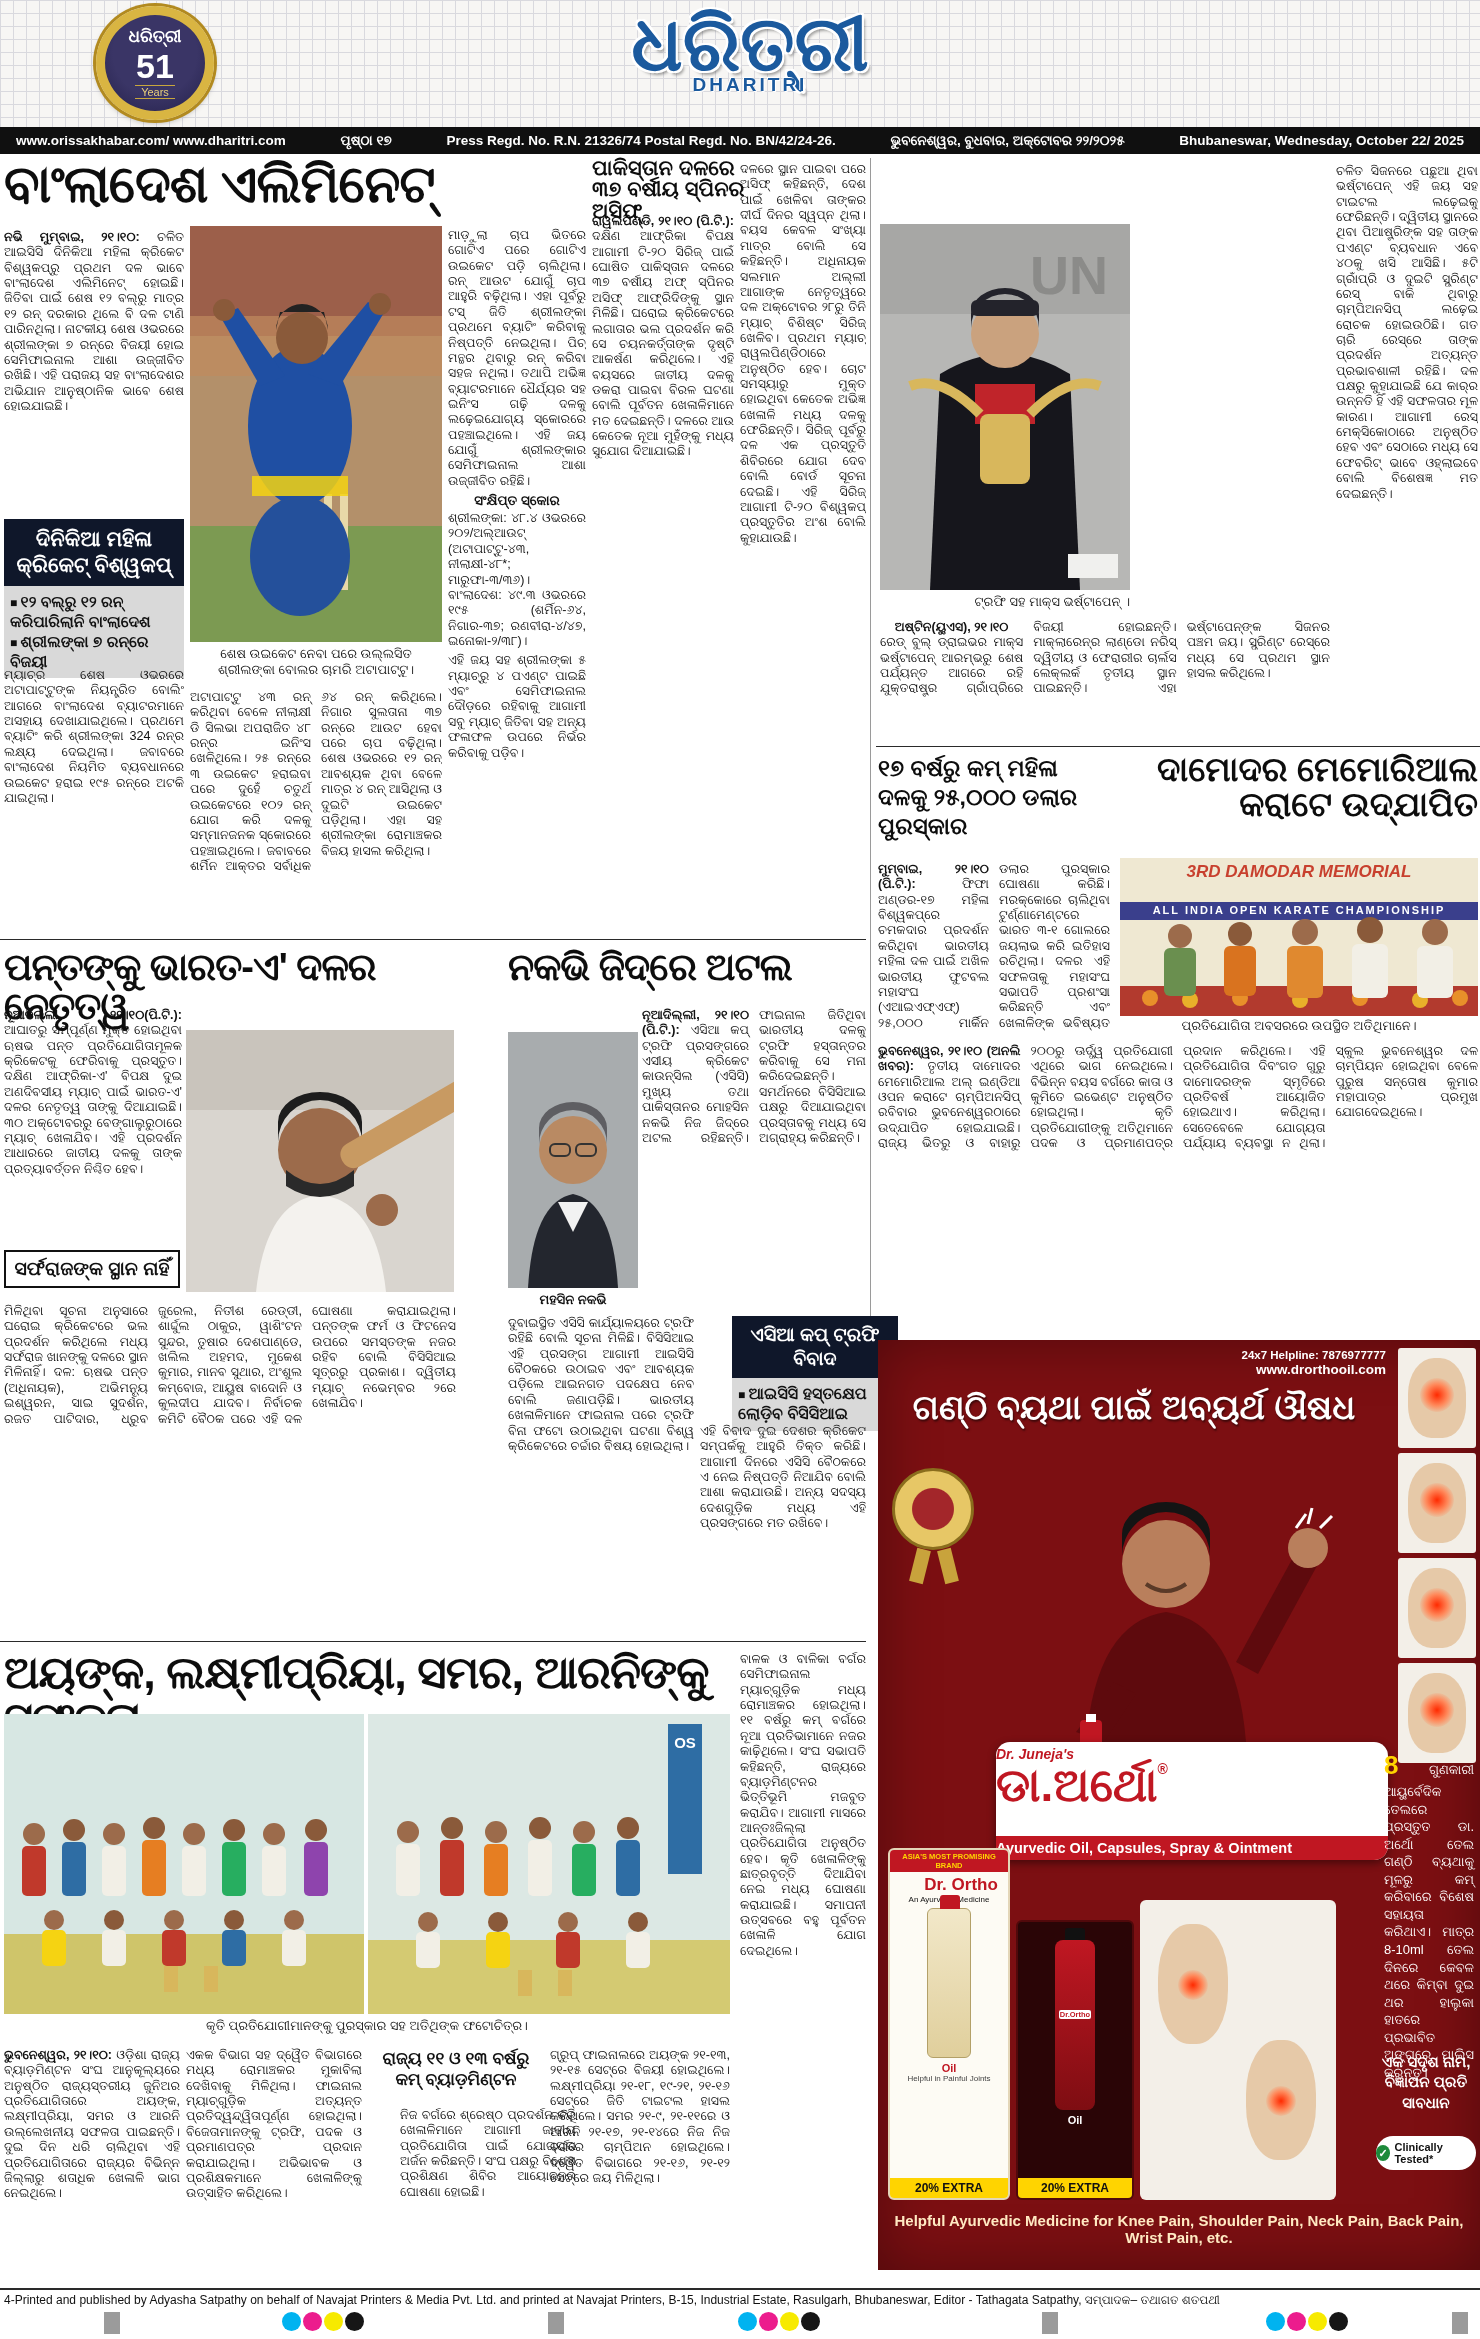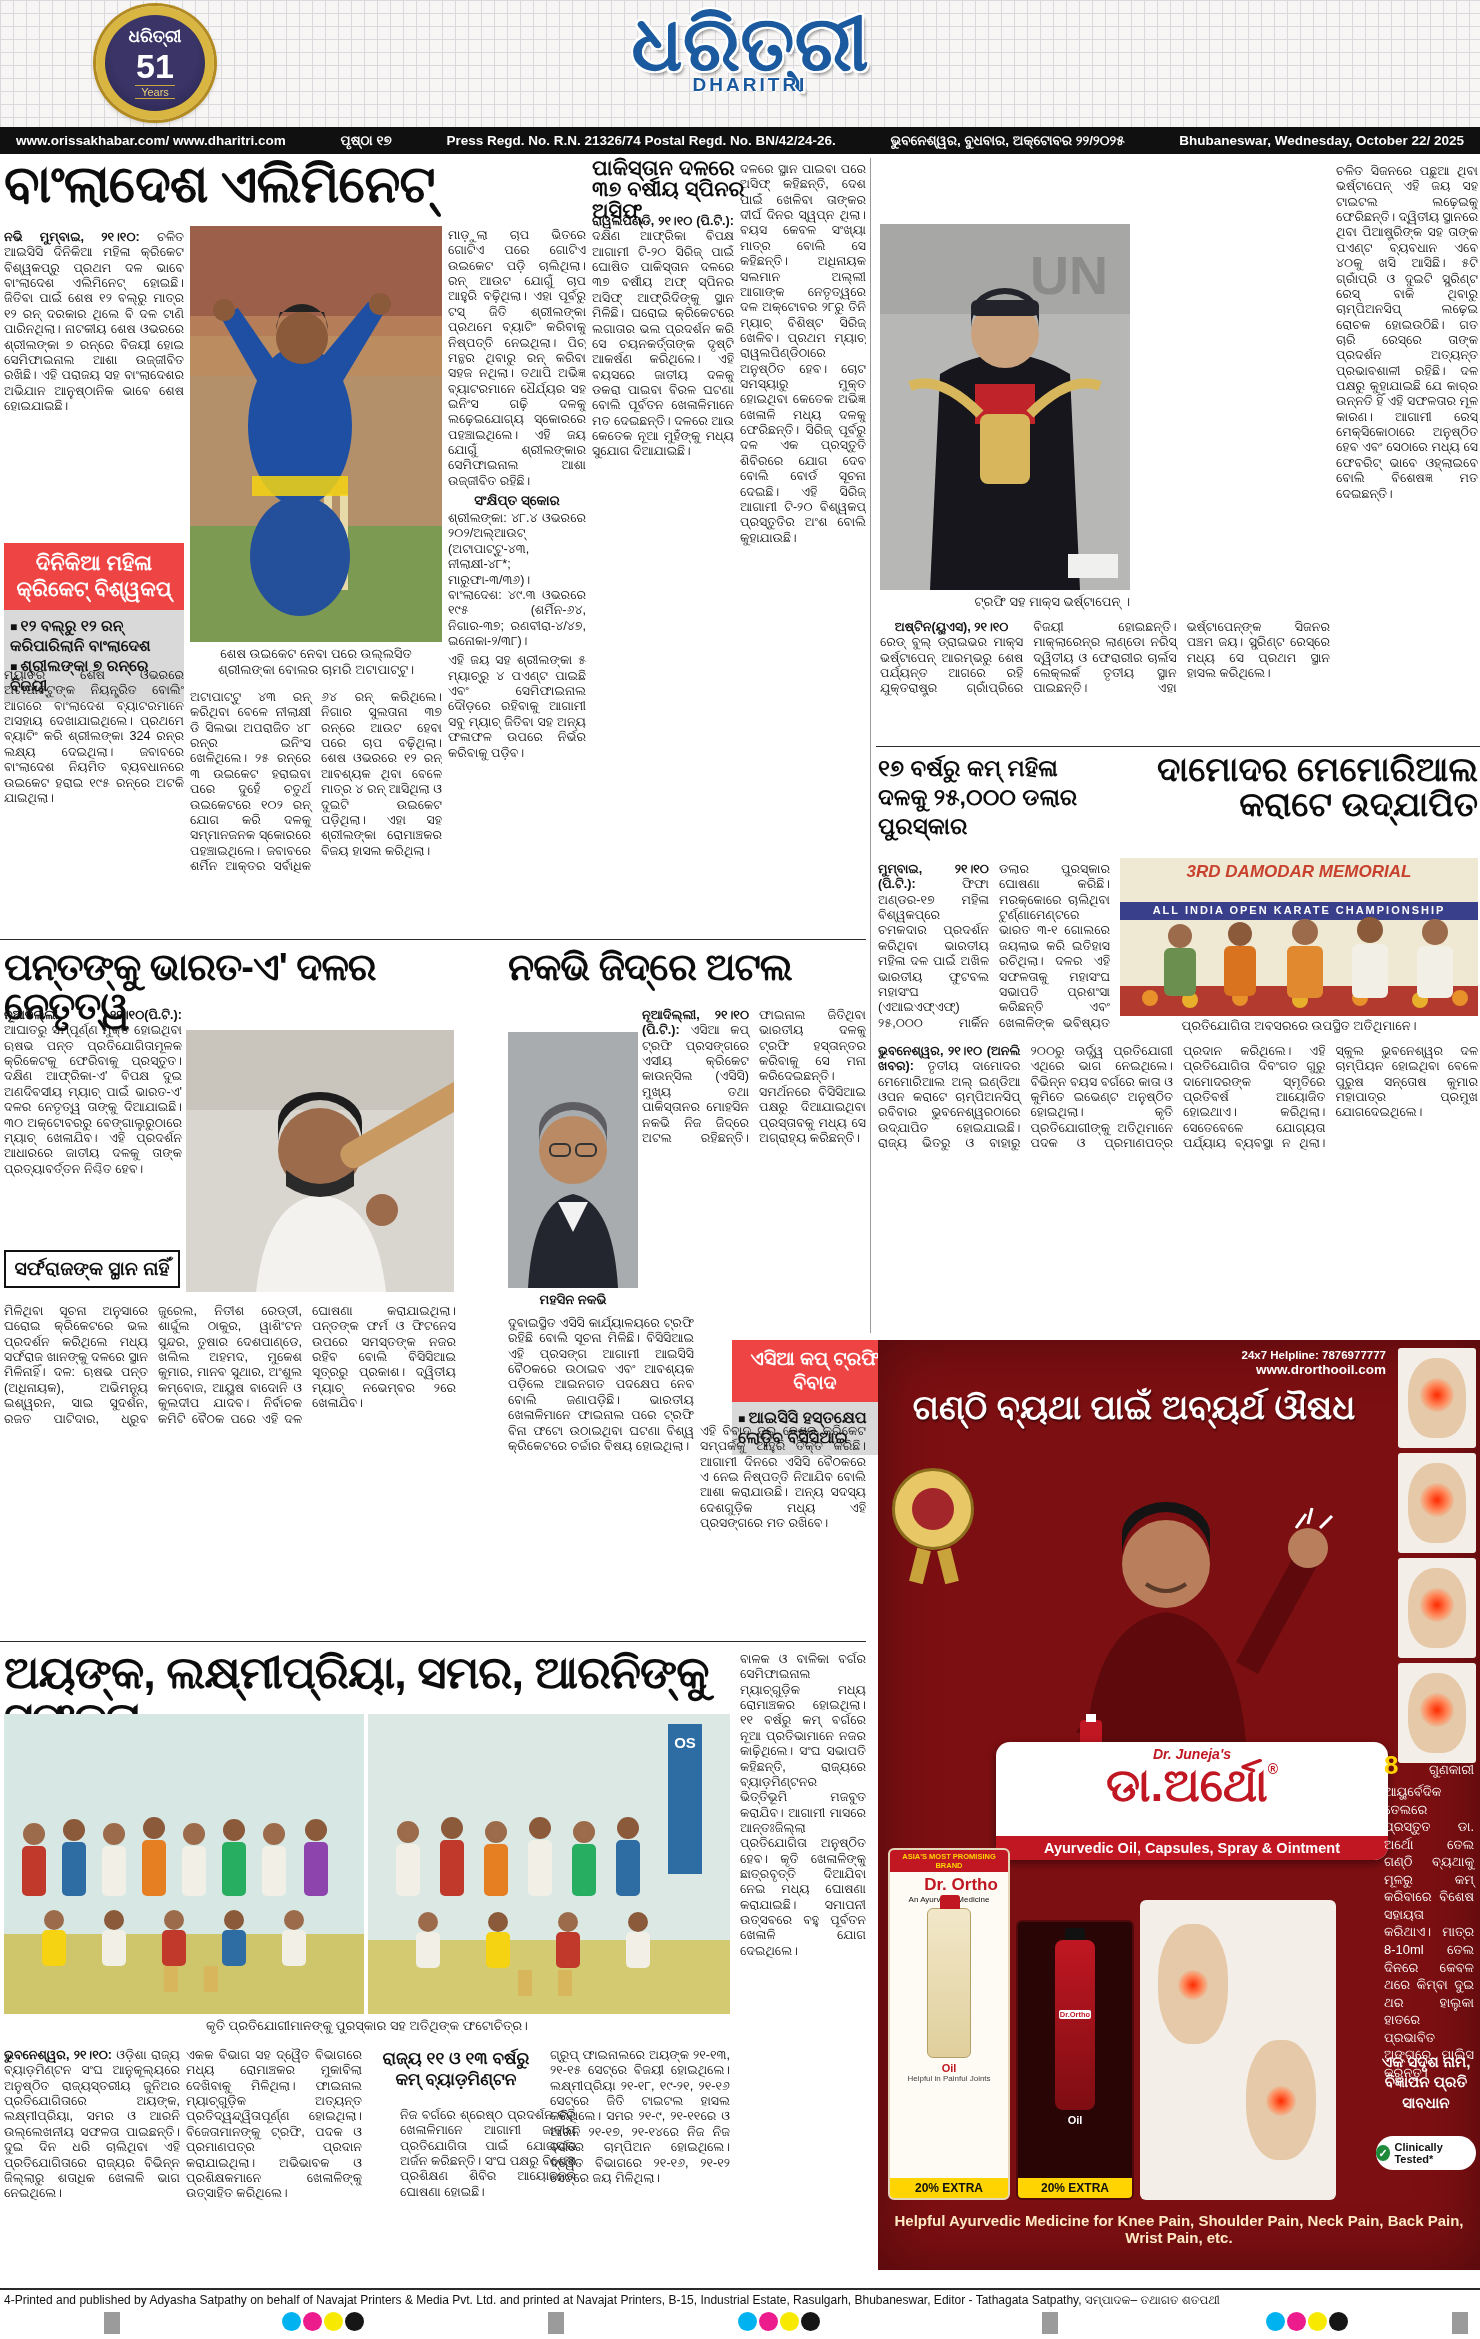--- a/index.html
+++ b/index.html
@@ -30,21 +30,21 @@
   .vrule{position:absolute;background:#9a9a9a;width:1px;}
   .hrule{position:absolute;background:#2a2a2a;height:1px;}
   
   .head-xl{position:absolute;font-weight:bold;line-height:1.02;color:#0d0d0d;letter-spacing:-1px;}
   .col{position:absolute;font-size:12.6px;line-height:1.22;text-align:justify;overflow:hidden;}
   .dl{font-weight:bold;}
   .cap{position:absolute;font-size:13px;line-height:1.2;text-align:center;overflow:hidden;}
   .cols2{column-count:2;column-gap:10px;}
   .cols3{column-count:3;column-gap:10px;}
   .cols4{column-count:4;column-gap:10px;}
-  .ibox-title{background:#ef4444;color:#fff;font-weight:bold;text-align:center;font-size:21px;line-height:1.25;padding:7px 4px;margin-top:24px;}
+  .ibox-title{background:#0f172a;color:#fff;font-weight:bold;text-align:center;font-size:21px;line-height:1.25;padding:7px 4px;}
   .ibox-body{background:#d9d9d9;font-size:15.5px;font-weight:bold;line-height:1.3;padding:6px 6px;}
   .ibox-body .b{display:block;}
   .ibox-body .b:before{content:"■ ";font-size:12px;}
   .score-title{font-weight:bold;text-align:center;font-size:13.5px;margin:4px 0 2px;}
   .boxed-sub{position:absolute;border:2px solid #111;font-weight:bold;font-size:19px;text-align:center;
     padding:6px 2px;line-height:1.15;}
   .photo{position:absolute;overflow:hidden;background:#ccc;}
   .photo svg{display:block;}
   
   .ad{position:absolute;left:878px;top:1340px;width:602px;height:930px;background:#7c0f12;color:#fff;overflow:hidden;
@@ -58,21 +58,21 @@
   .pain-box{width:78px;height:100px;background:#f3efe8;border-radius:3px;position:relative;}
   .pain-box:after{content:"";position:absolute;left:22px;top:30px;width:34px;height:34px;border-radius:50%;
       background:radial-gradient(circle,#ff2a00 0%,#ff8a5c 45%,rgba(243,239,232,0) 75%);}
   .pain-box:before{content:"";position:absolute;left:10px;top:10px;width:58px;height:80px;border-radius:45% 45% 40% 40%;
       background:#e6c9a8;}
   .seal{position:absolute;left:14px;top:128px;width:82px;height:82px;border-radius:50%;
       background:radial-gradient(circle,#a3262a 0 38%,#e7c766 40% 100%);border:3px solid #8a6d1d;}
   .seal:after{content:"";position:absolute;left:18px;top:78px;width:14px;height:34px;background:#c8a33c;transform:rotate(14deg);}
   .seal:before{content:"";position:absolute;left:46px;top:78px;width:14px;height:34px;background:#c8a33c;transform:rotate(-14deg);}
   .brandbox{position:absolute;left:118px;top:402px;width:392px;height:118px;background:#fff;border-radius:14px;
-      box-shadow:0 3px 8px rgba(0,0,0,.45);text-align:center;overflow:hidden;}
+      box-shadow:0 3px 8px rgba(0,0,0,.45);overflow:hidden;}
   .brandbox .juneja{color:#c01722;font-size:14px;font-weight:bold;font-style:italic;margin-top:4px;}
   .brandbox .brand{color:#c01722;font-size:46px;font-weight:bold;line-height:1;}
   .brandbox .reg{font-size:14px;vertical-align:top;color:#c01722;font-weight:bold;}
   .brandbox .strip{position:absolute;left:0;bottom:0;width:100%;background:#c01722;color:#fff;
       font-size:14.5px;font-weight:bold;padding:4px 0;}
   .ad .rcol{position:absolute;left:506px;top:408px;width:90px;font-size:13px;line-height:1.35;text-align:justify;color:#fff;}
   .ad .rcol .big8{color:#ffd400;font-size:26px;font-weight:bold;}
   .ad .note{position:absolute;left:500px;top:712px;width:96px;text-align:center;font-size:15px;font-weight:bold;line-height:1.35;}
   .ad .clin{position:absolute;left:498px;top:796px;width:100px;height:34px;background:#fff;border-radius:17px;
       color:#111;font-size:11px;font-weight:bold;display:flex;align-items:center;justify-content:center;gap:4px;}

